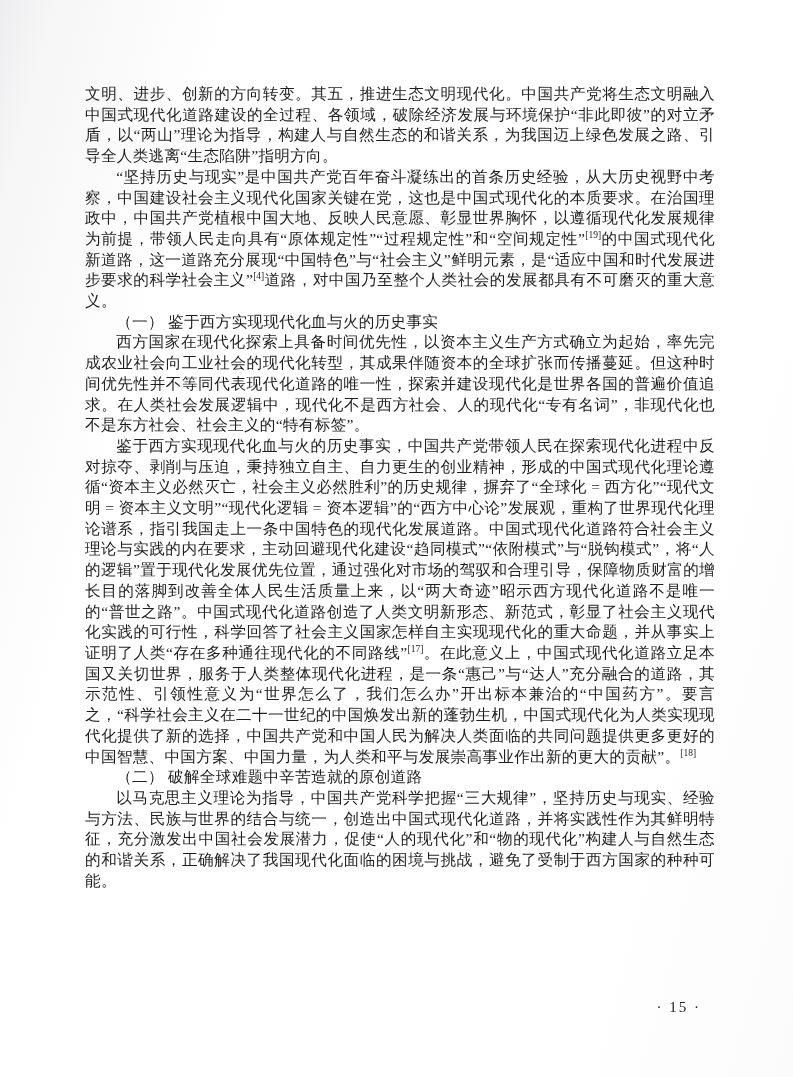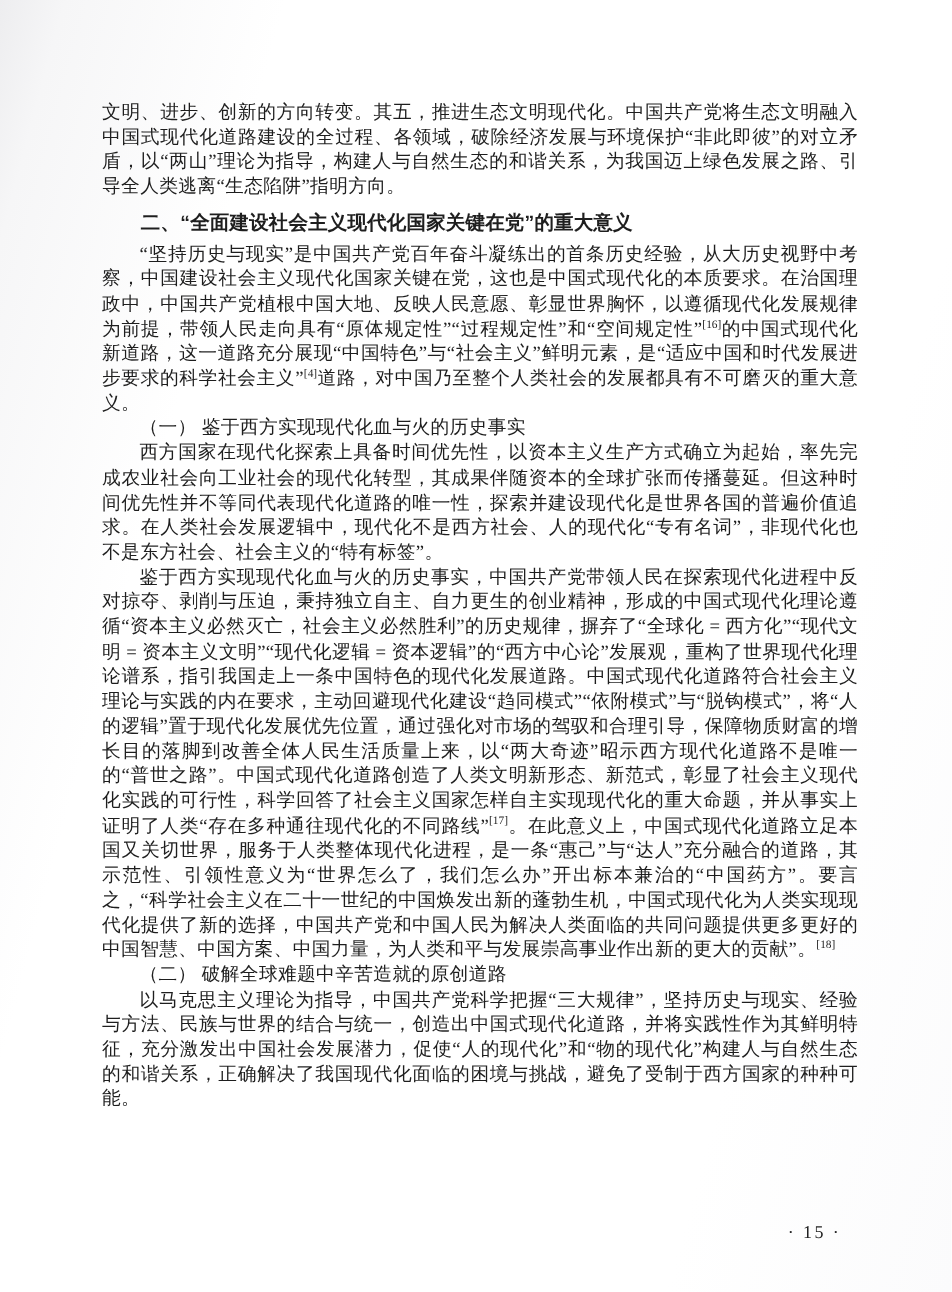--- a/index.html
+++ b/index.html
@@ -48,36 +48,35 @@
 
   .text-block sup {
     font-size: 9.5px;
     line-height: 0;
     vertical-align: 6px;
     letter-spacing: 0;
   }
 
   .page-number {
     position: absolute;
-    top: 1020px;
+    top: 999px;
     right: 92px;
     font-size: 15px;
     letter-spacing: 2px;
     color: #222222;
     font-family: "Liberation Serif", "DejaVu Serif", serif;
   }
 </style>
 </head>
 <body>
 
 <div class="page">
   <div class="text-block">
       <p class="body"><span>文明、进步、创新的方向转变。其五，推进生态文明现代化。中国共产党将生态文明融入中国式现代化道路建设的全过程、各领域，破除经济发展与环境保护“非此即彼”的对立矛盾，以“两山”理论为指导，构建人与自然生态的和谐关系，为我国迈上绿色发展之路、引导全人类逃离“生态陷阱”指明方向。</span></p>
-      <p class="heading indent"><span>二、“全面建设社会主义现代化国家关键在党”的重大意义</span></p>
-      <p class="body indent"><span>“坚持历史与现实”是中国共产党百年奋斗凝练出的首条历史经验，从大历史视野中考察，中国建设社会主义现代化国家关键在党，这也是中国式现代化的本质要求。在治国理政中，中国共产党植根中国大地、反映人民意愿、彰显世界胸怀，以遵循现代化发展规律为前提，带领人民走向具有“原体规定性”“过程规定性”和“空间规定性”</span><sup>[16]</sup><span>的中国式现代化新道路，这一道路充分展现“中国特色”与“社会主义”鲜明元素，是“适应中国和时代发展进步要求的科学社会主义”</span><sup>[4]</sup><span>道路，对中国乃至整个人类社会的发展都具有不可磨灭的重大意义。</span></p>
+      <p class="body indent"><span>“坚持历史与现实”是中国共产党百年奋斗凝练出的首条历史经验，从大历史视野中考察，中国建设社会主义现代化国家关键在党，这也是中国式现代化的本质要求。在治国理政中，中国共产党植根中国大地、反映人民意愿、彰显世界胸怀，以遵循现代化发展规律为前提，带领人民走向具有“原体规定性”“过程规定性”和“空间规定性”</span><sup>[19]</sup><span>的中国式现代化新道路，这一道路充分展现“中国特色”与“社会主义”鲜明元素，是“适应中国和时代发展进步要求的科学社会主义”</span><sup>[4]</sup><span>道路，对中国乃至整个人类社会的发展都具有不可磨灭的重大意义。</span></p>
       <p class="subheading indent"><span>（一） 鉴于西方实现现代化血与火的历史事实</span></p>
       <p class="body indent"><span>西方国家在现代化探索上具备时间优先性，以资本主义生产方式确立为起始，率先完成农业社会向工业社会的现代化转型，其成果伴随资本的全球扩张而传播蔓延。但这种时间优先性并不等同代表现代化道路的唯一性，探索并建设现代化是世界各国的普遍价值追求。在人类社会发展逻辑中，现代化不是西方社会、人的现代化“专有名词”，非现代化也不是东方社会、社会主义的“特有标签”。</span></p>
       <p class="body indent"><span>鉴于西方实现现代化血与火的历史事实，中国共产党带领人民在探索现代化进程中反对掠夺、剥削与压迫，秉持独立自主、自力更生的创业精神，形成的中国式现代化理论遵循“资本主义必然灭亡，社会主义必然胜利”的历史规律，摒弃了“全球化 = 西方化”“现代文明 = 资本主义文明”“现代化逻辑 = 资本逻辑”的“西方中心论”发展观，重构了世界现代化理论谱系，指引我国走上一条中国特色的现代化发展道路。中国式现代化道路符合社会主义理论与实践的内在要求，主动回避现代化建设“趋同模式”“依附模式”与“脱钩模式”，将“人的逻辑”置于现代化发展优先位置，通过强化对市场的驾驭和合理引导，保障物质财富的增长目的落脚到改善全体人民生活质量上来，以“两大奇迹”昭示西方现代化道路不是唯一的“普世之路”。中国式现代化道路创造了人类文明新形态、新范式，彰显了社会主义现代化实践的可行性，科学回答了社会主义国家怎样自主实现现代化的重大命题，并从事实上证明了人类“存在多种通往现代化的不同路线”</span><sup>[17]</sup><span>。在此意义上，中国式现代化道路立足本国又关切世界，服务于人类整体现代化进程，是一条“惠己”与“达人”充分融合的道路，其示范性、引领性意义为“世界怎么了，我们怎么办”开出标本兼治的“中国药方”。要言之，“科学社会主义在二十一世纪的中国焕发出新的蓬勃生机，中国式现代化为人类实现现代化提供了新的选择，中国共产党和中国人民为解决人类面临的共同问题提供更多更好的中国智慧、中国方案、中国力量，为人类和平与发展崇高事业作出新的更大的贡献”。</span><sup>[18]</sup></p>
       <p class="subheading indent"><span>（二） 破解全球难题中辛苦造就的原创道路</span></p>
       <p class="body indent"><span>以马克思主义理论为指导，中国共产党科学把握“三大规律”，坚持历史与现实、经验与方法、民族与世界的结合与统一，创造出中国式现代化道路，并将实践性作为其鲜明特征，充分激发出中国社会发展潜力，促使“人的现代化”和“物的现代化”构建人与自然生态的和谐关系，正确解决了我国现代化面临的困境与挑战，避免了受制于西方国家的种种可能。</span></p>
     </div>
   <div class="page-number">· 15 ·</div>
 </div>
 
 </body></html>

